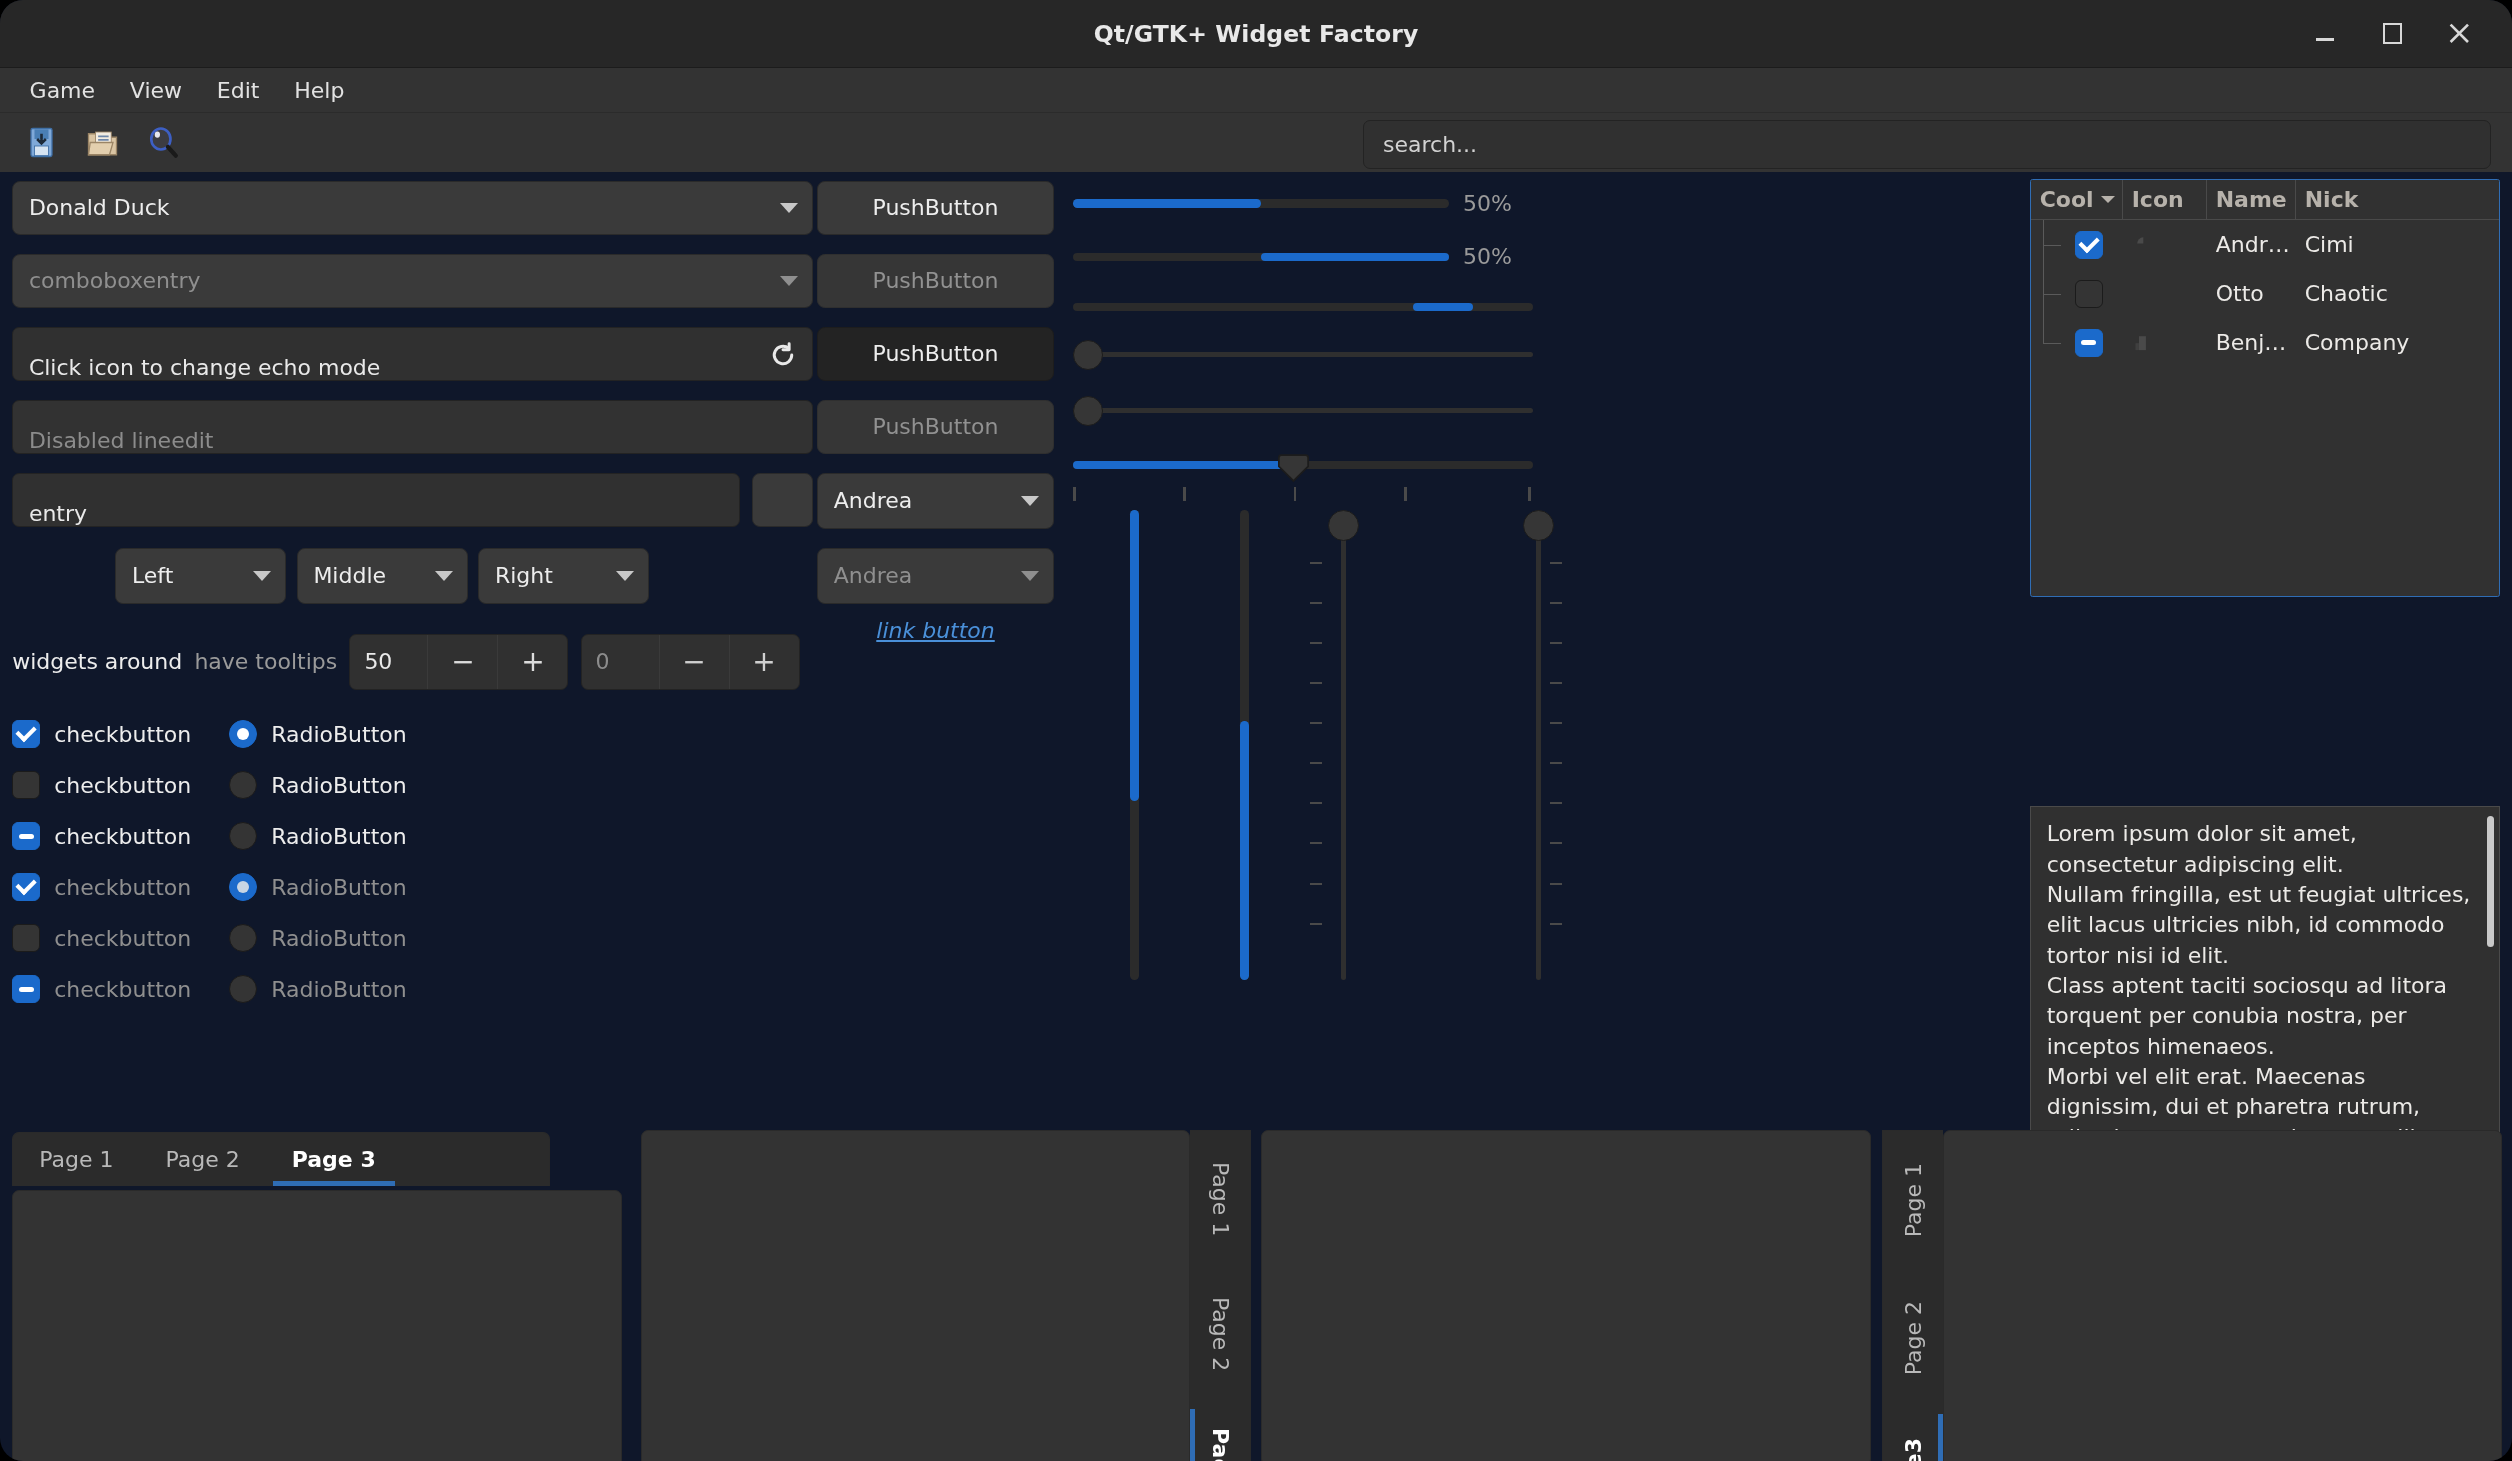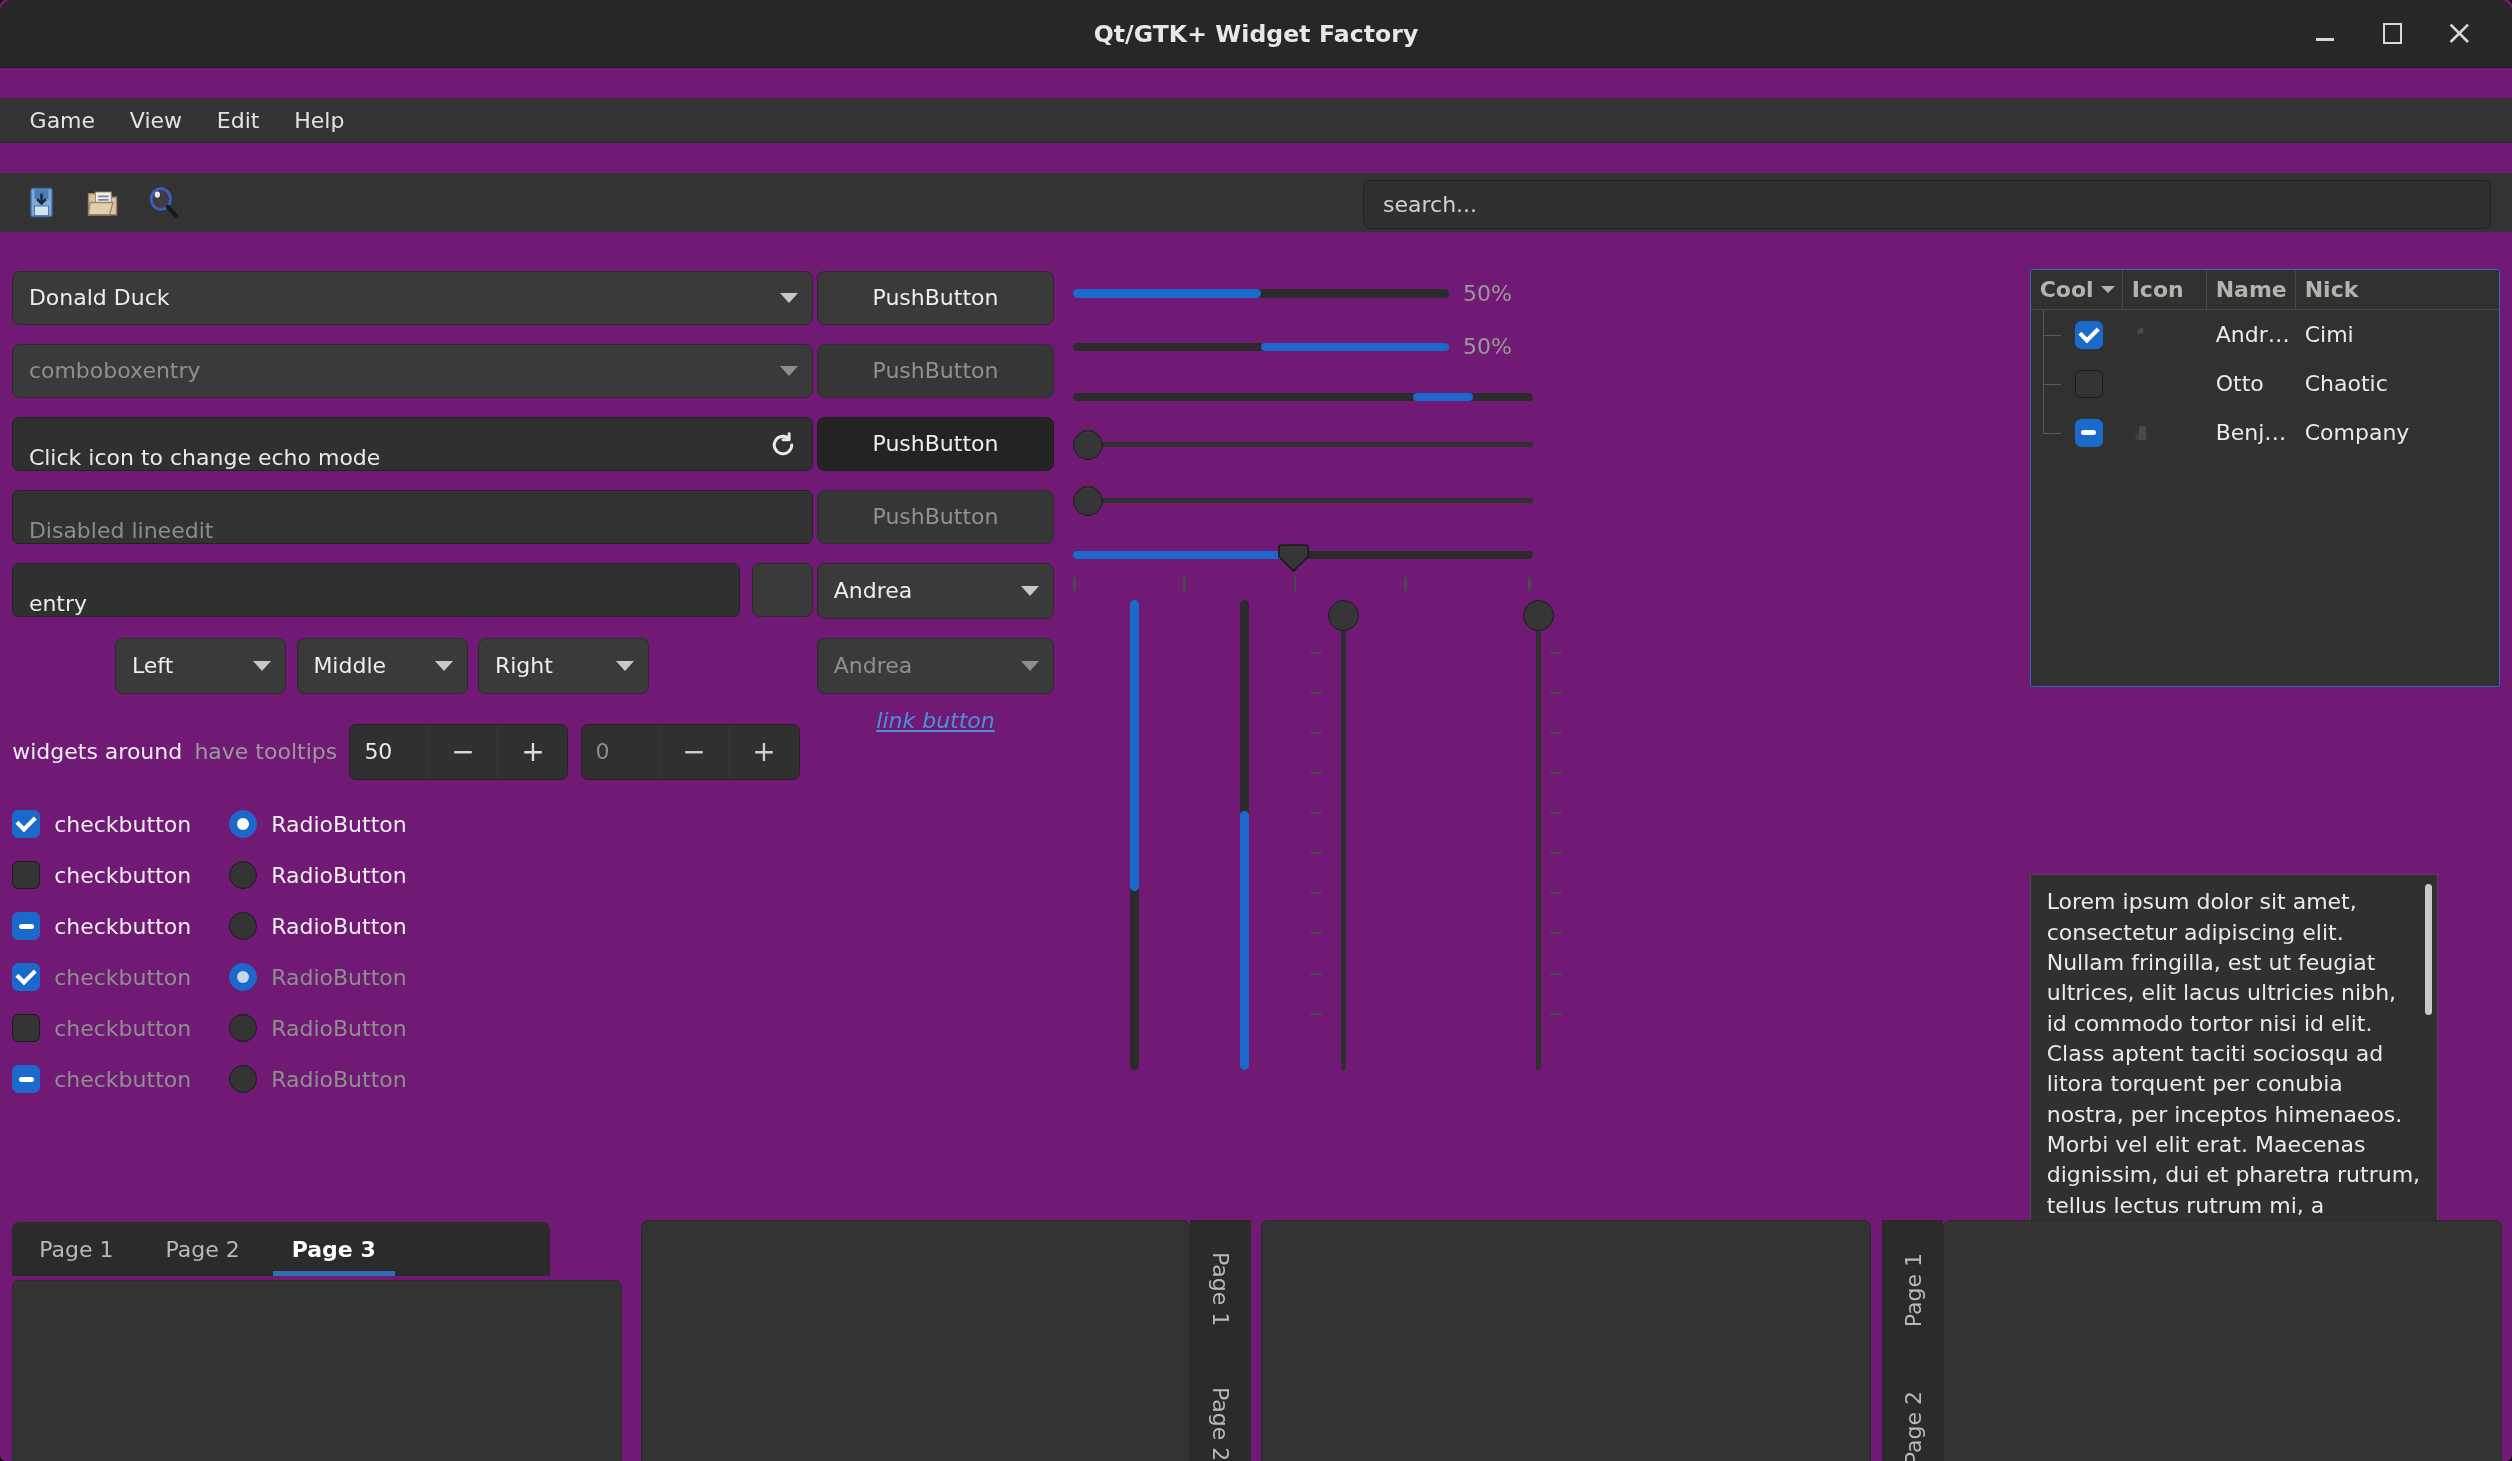--- a/index.html
+++ b/index.html
@@ -4,24 +4,24 @@
 <style>
   * { box-sizing: border-box; margin: 0; padding: 0; }
   html, body {
     width: 2512px; height: 1462px;
     background: #000;
     font-family: "DejaVu Sans", "Liberation Sans", sans-serif;
     overflow: hidden;
   }
   #app {
     position: absolute; inset: 0;
-    background: #701a75;
-    border-radius: 5px;
+    background: #0f172a;
+    border-radius: 23px;
     overflow: hidden;
-    display: flex; flex-direction: column; gap: 30px;
+    display: flex; flex-direction: column;
   }
 
   
   .titlebar {
     height: 68px; flex: 0 0 68px;
     background: #272727;
     border-bottom: 0.9px solid #1c1c1c;
     display: flex; align-items: center;
     position: relative;
     border-radius: 12.2px 12.2px 0 0;
@@ -587,21 +587,21 @@
           <svg width="22.6" height="22.6" viewBox="0 0 26 26">
             <rect x="8" y="6" width="8" height="16" fill="#4a4a4a"></rect>
             <rect x="4" y="14" width="4" height="8" fill="#3f3f3f"></rect>
           </svg>
         </div>
         <div class="td" style="width:89px;">Benj…</div>
         <div class="td" style="flex:1;">Company</div>
       </div>
     </div>
 
-    <div class="textview" style="position:absolute;left:2030px;top:612px;width:408px;height:359px;">
+    <div class="textview" style="position:absolute;left:2030px;top:634px;width:470px;height:359px;">
       <div class="tv-inner">
         <div>Lorem ipsum dolor sit amet, consectetur adipiscing elit.</div>
         <div>Nullam fringilla, est ut feugiat ultrices, elit lacus ultricies nibh, id commodo tortor nisi id elit.</div>
         <div>Class aptent taciti sociosqu ad litora torquent per conubia nostra, per inceptos himenaeos.</div>
         <div>Morbi vel elit erat. Maecenas dignissim, dui et pharetra rutrum, tellus lectus rutrum mi, a convallis libero nisi quis tellus.</div>
 
       </div>
       <div class="tv-scroll" style="height:131px;"></div>
     </div>
 

